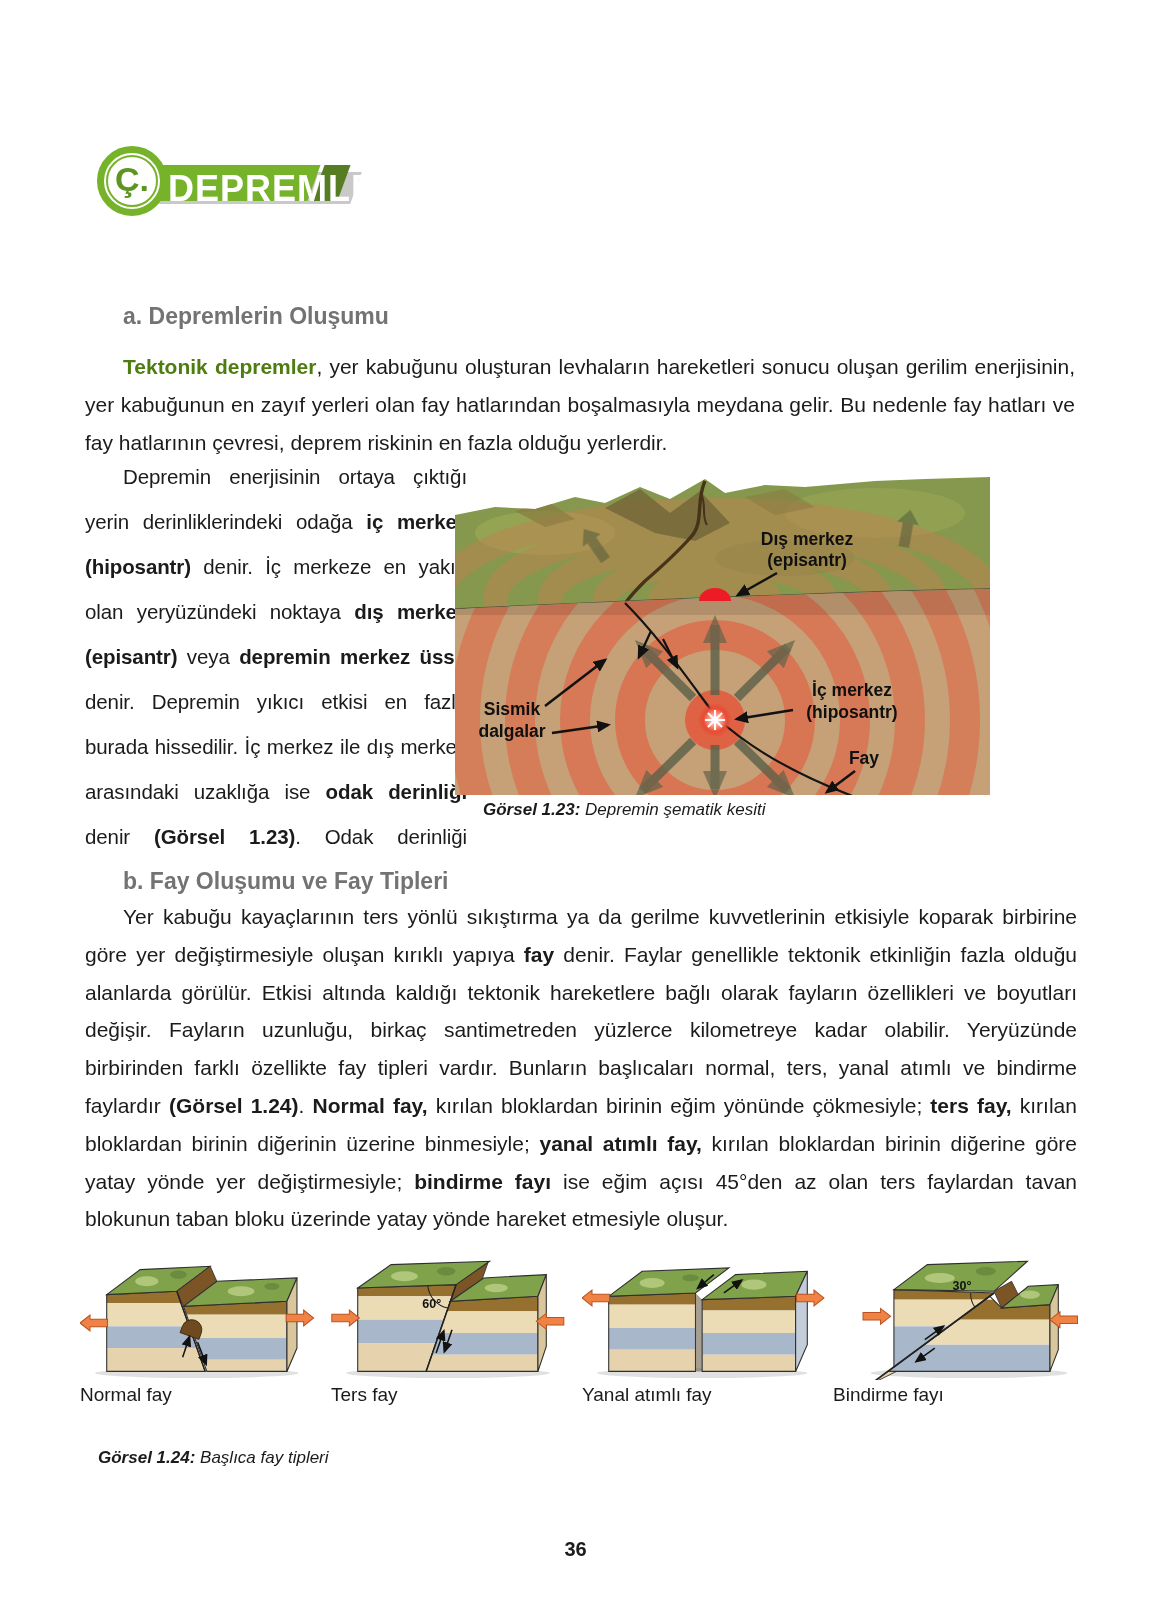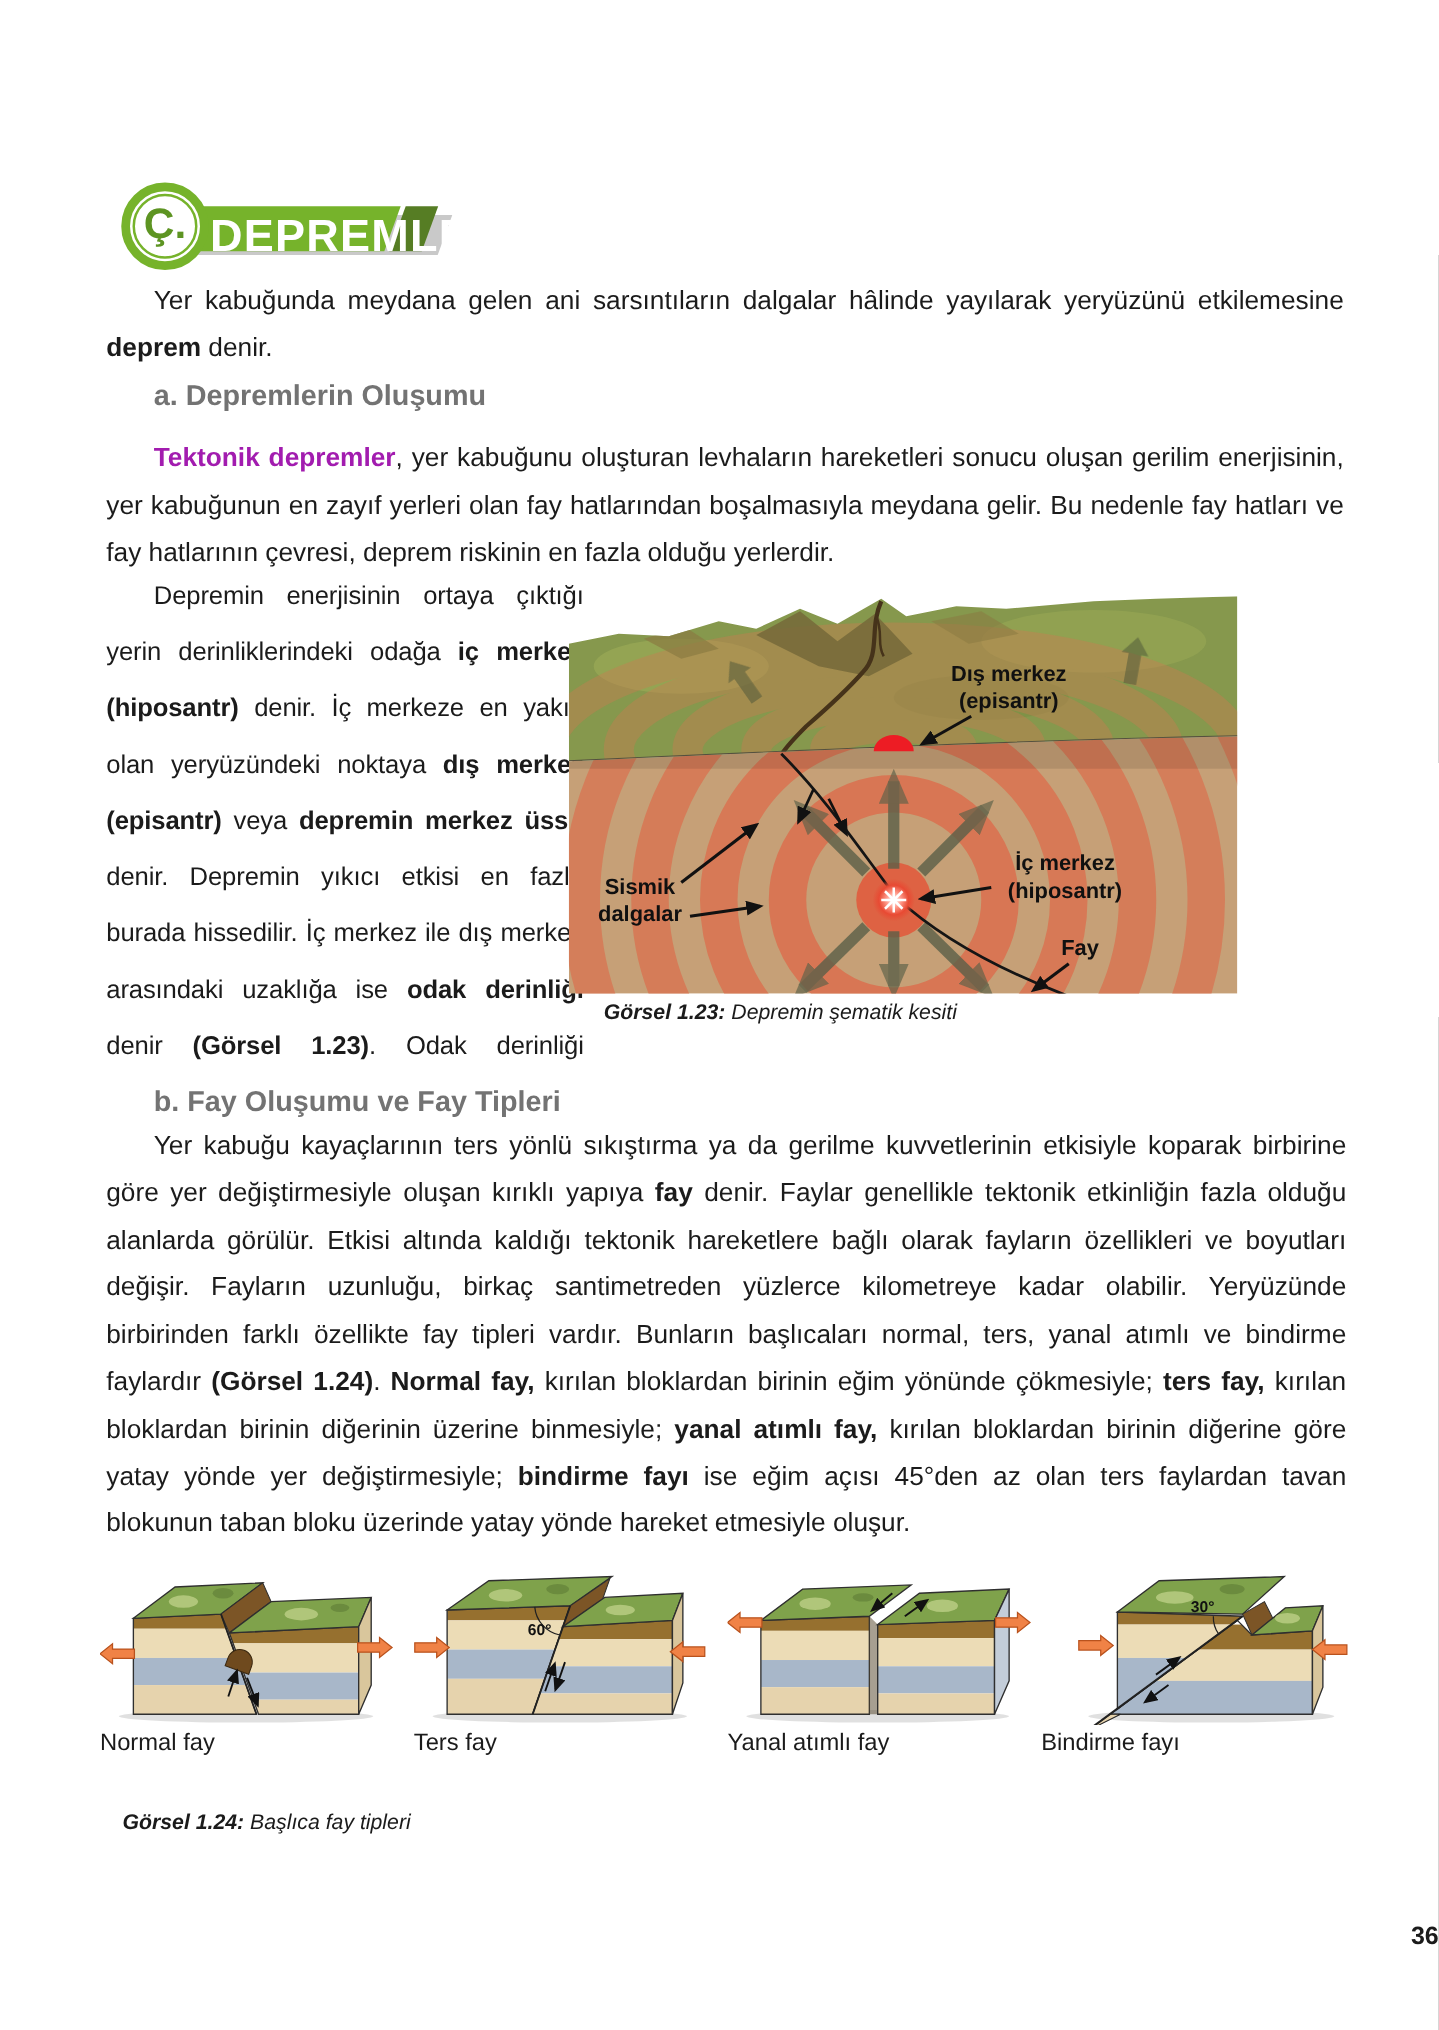--- a/index.html
+++ b/index.html
@@ -18,29 +18,29 @@
   .badge-circle{position:absolute;left:97px;top:146px;width:56px;height:56px;background:#fff;
                 border:7px solid #76b32b;border-radius:50%;}
   .badge-circle::after{content:"";position:absolute;left:2px;top:2px;right:2px;bottom:2px;
                 border:2px solid #76b32b;border-radius:50%;}
   .badge-letter{position:absolute;left:0;top:-2px;width:56px;height:56px;display:flex;align-items:center;
                 justify-content:center;font-size:34px;font-weight:bold;color:#5d9422;z-index:2;}
   
   .para{font-size:21px;line-height:38px;text-align:justify;}
   .ind{text-indent:38px;}
   b.dark{font-weight:bold;}
-  .blue{color:#a21caf;font-weight:bold;}
+  .blue{color:#4d7c0f;font-weight:bold;}
   .redhead{color:#737373;font-weight:bold;font-size:23px;}
   .col{font-size:20.5px;line-height:45px;text-align:justify;letter-spacing:-0.1px;}
   .caption{font-size:17px;font-style:italic;}
   .caption .cl{font-weight:bold;}
   .figrow{display:flex;justify-content:space-between;width:1000px;}
   .figcell{width:247px;text-align:left;}
   .figlabel{font-size:19px;margin-top:4px;}
-  .pagenum{position:absolute;left:0;top:1538px;width:100%;text-align:right;
+  .pagenum{position:absolute;left:0;top:1538px;width:100%;text-align:center;
            font-size:20px;font-weight:bold;}
   svg{display:block;font-family:"Liberation Sans",sans-serif;}
   svg text{font-family:"Liberation Sans",sans-serif;}
 </style>
 </head>
 <body>
 
 <div class="page">
 
   <svg width="0" height="0" style="position:absolute">
@@ -64,21 +64,20 @@
   <div>
     <div class="badge-shadow"></div>
     <div class="badge-banner"></div>
     <div class="badge-stripe"></div>
     <div class="badge-title">DEPREMLER</div>
     <div class="badge-circle">
       <div class="badge-letter">Ç.</div>
     </div>
   </div>
 
-  <div class="abs para ind" style="left:85px;top:222px;width:990px;"><span>Yer kabuğunda meydana gelen ani sarsıntıların dalgalar hâlinde yayılarak yeryüzünü etkilemesine </span><b class="dark">deprem</b><span> denir.</span></div>
 
   <div class="abs redhead" style="left:123px;top:303px;">a. Depremlerin Oluşumu</div>
 
   <div class="abs para" style="left:85px;top:348px;width:990px;text-indent:38px;"><span class="blue">Tektonik depremler</span><span>, yer kabuğunu oluşturan levhaların hareketleri sonucu oluşan gerilim enerjisinin, yer kabuğunun en zayıf yerleri olan fay hatlarından boşalmasıyla meydana gelir. Bu nedenle fay hatları ve fay hatlarının çevresi, deprem riskinin en fazla olduğu yerlerdir.</span></div>
 
   <div class="abs col ind" style="left:85px;top:454px;width:382px;height:400px;overflow:hidden;"><span>Depremin enerjisinin ortaya çıktığı yerin derinliklerindeki odağa </span><b class="dark">iç merkez (hiposantr)</b><span> denir. İç merkeze en yakın olan yeryüzündeki noktaya </span><b class="dark">dış merkez (episantr)</b><span> veya </span><b class="dark">depremin merkez üssü</b><span> denir. Depremin yıkıcı etkisi en fazla burada hissedilir. İç merkez ile dış merkez arasındaki uzaklığa ise </span><b class="dark">odak derinliği</b><span> denir </span><b class="dark">(Görsel 1.23)</b><span>. Odak derinliği azaldıkça depremin şiddeti artar, etki alanı azalır.</span></div>
 
   <div class="abs" style="left:455px;top:463px;text-align:right;">
     <svg width="535" height="332" viewBox="0 0 535 332">
       <defs>

